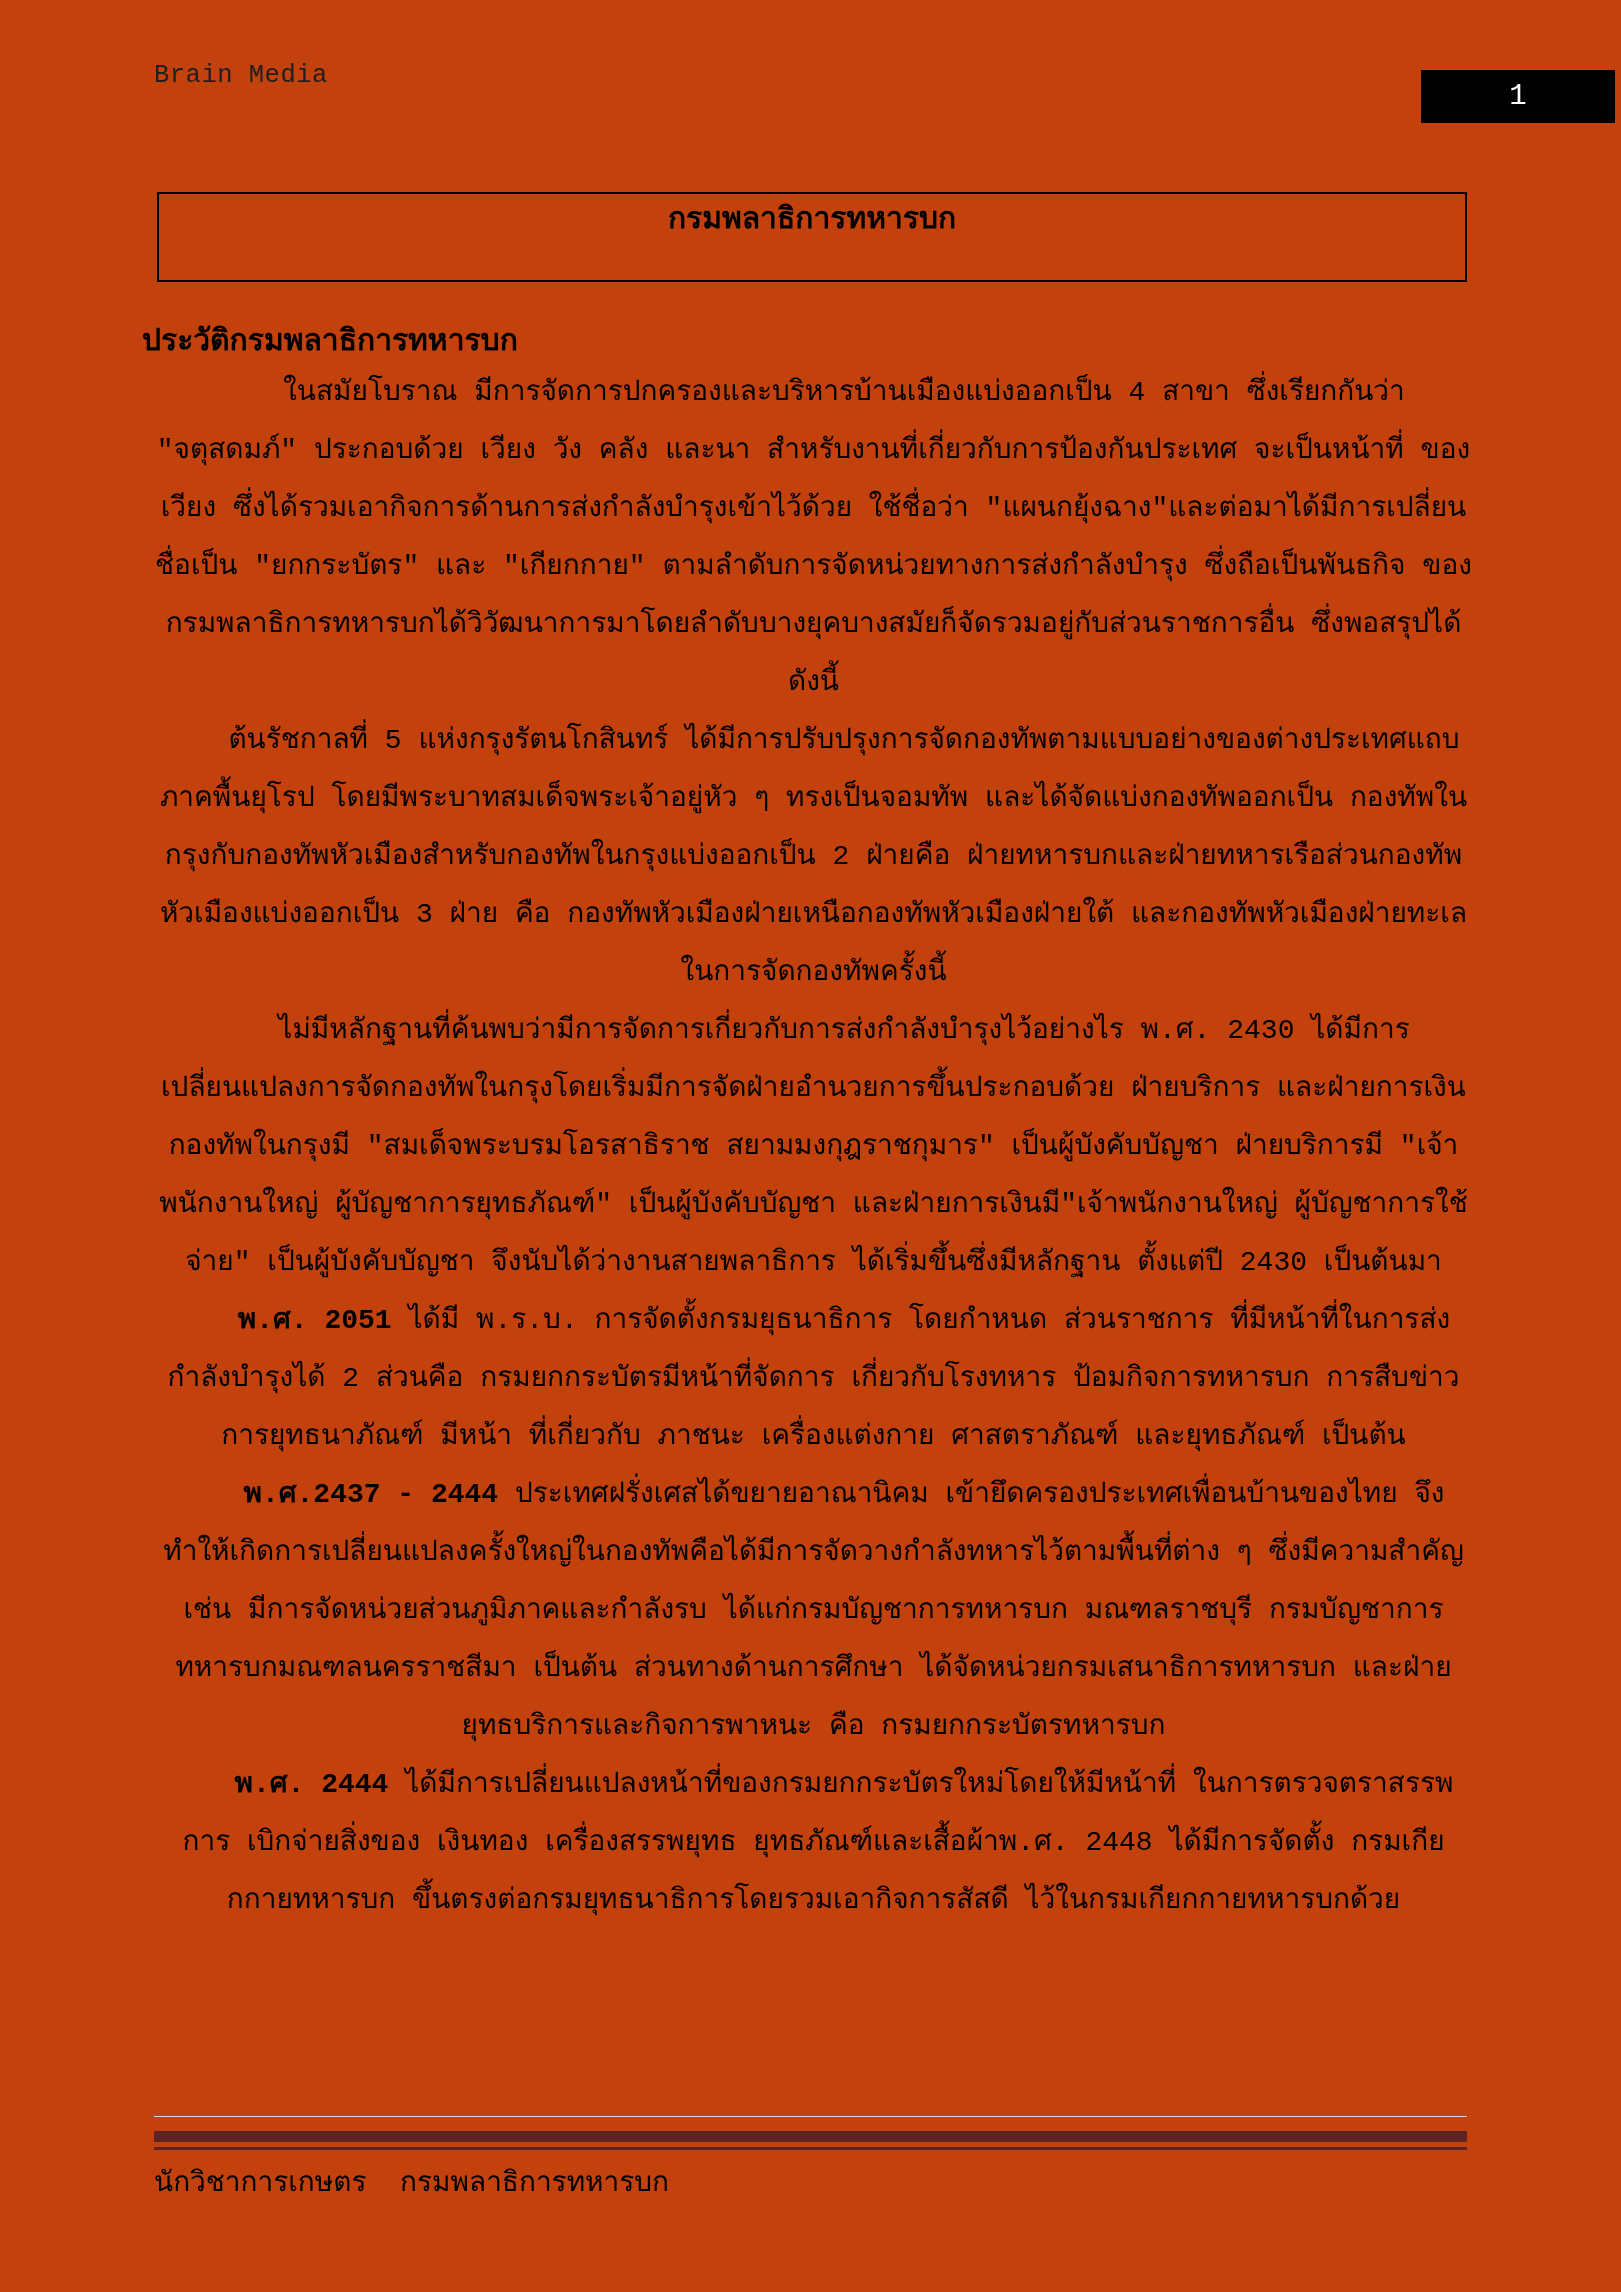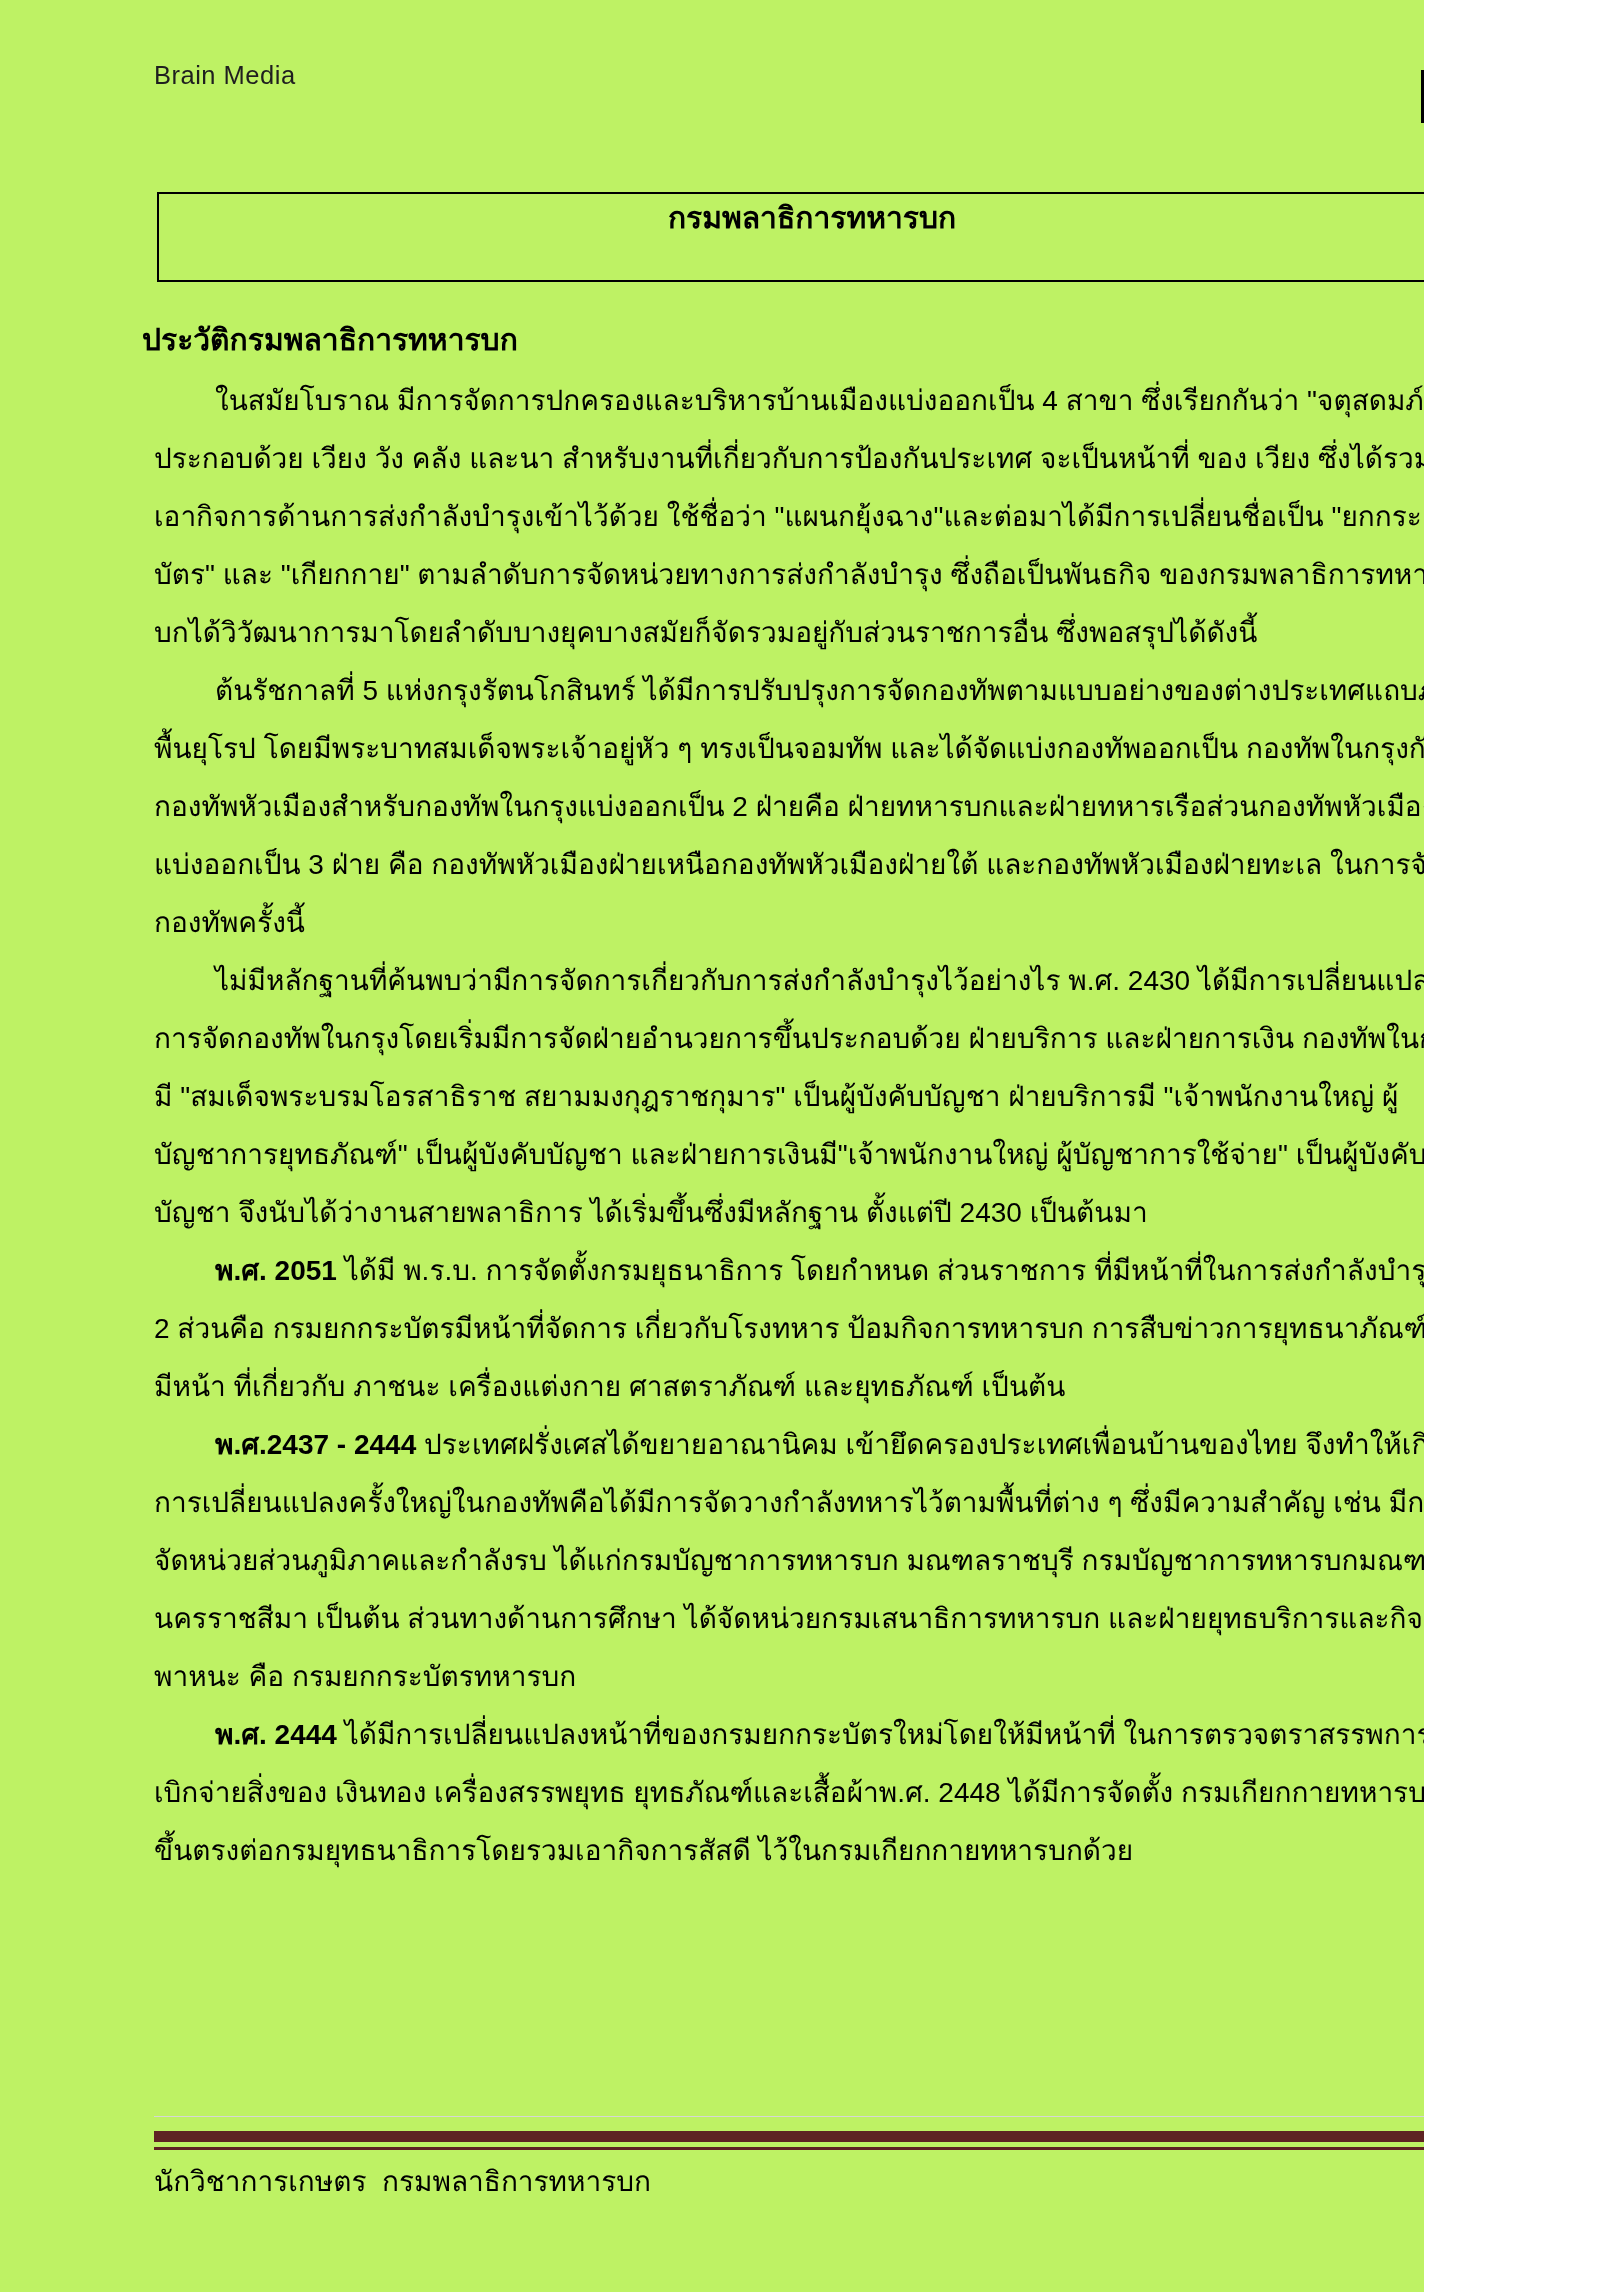--- a/index.html
+++ b/index.html
@@ -1,21 +1,21 @@
 <!DOCTYPE html>
 <html style="--footer-bar: #5e2323; --page-number-bg: #000000; --page-number-fg: #ffffff;"><head>
 <meta charset="utf-8">
 <style>
   html, body { margin: 0; padding: 0; background: #ffffff; }
   .page {
     position: relative;
-    width: 1424px;
+    width: 1621px;
     height: 2293px;
-    background: #bef264;
-    font-family: Liberation Sans, sans-serif;
+    background: #c2410c;
+    font-family: Liberation Mono, monospace;
     color: #000000;
     overflow: hidden;
   }
   .header-brand {
     position: absolute;
     left: 154px;
     top: 61px;
     font-size: 25.5px;
     color: #1f1f1f;
     letter-spacing: 0.5px;
@@ -50,25 +50,25 @@
     position: absolute;
     left: 142px;
     top: 316px;
     margin: 0;
     font-size: 30px;
     font-weight: bold;
   }
   .body-text {
     position: absolute;
     left: 154px;
-    top: 372px;
+    top: 364px;
     width: 1319px;
     font-size: 28px;
     line-height: 58px;
-    text-align: left;
+    text-align: center;
   }
   .body-text p {
     margin: 0;
     text-indent: 61px;
   }
   .para-lead { font-weight: bold; }
   .footer-rule-faint {
     position: absolute;
     left: 154px;
     top: 2116px;

